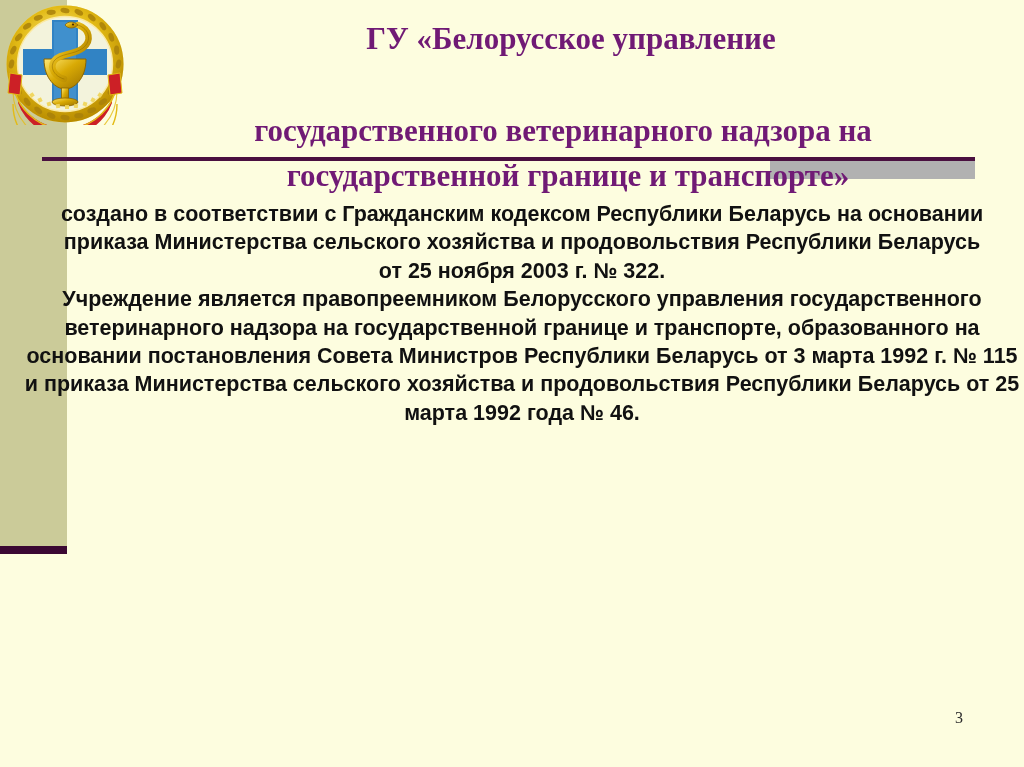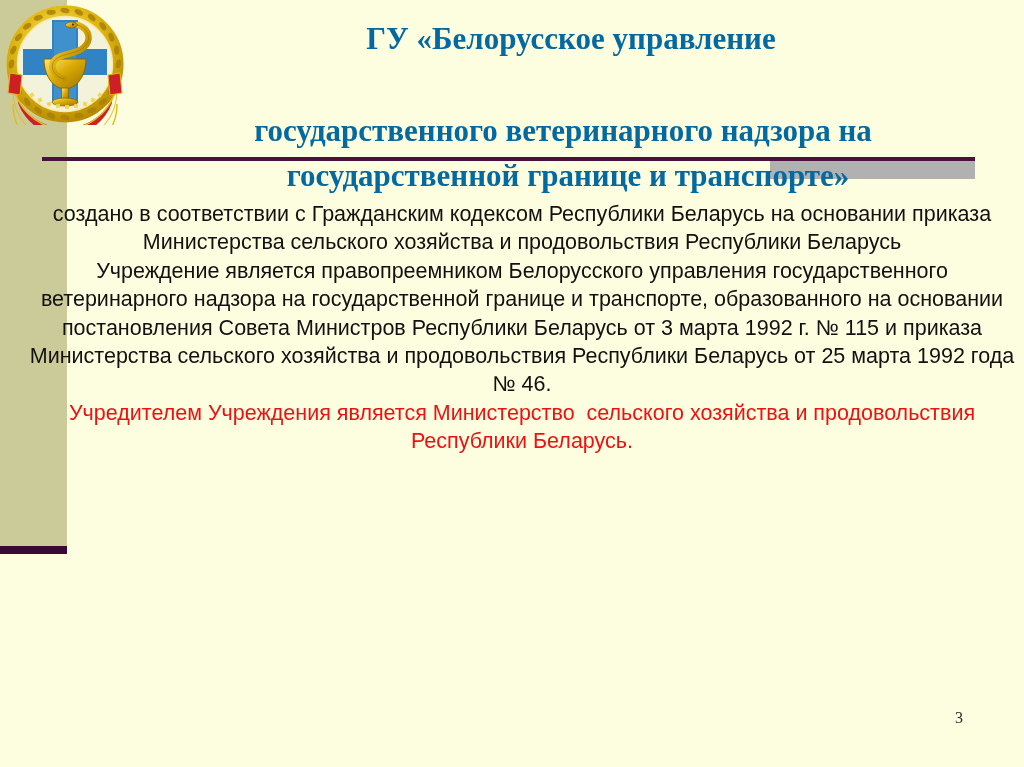--- a/index.html
+++ b/index.html
@@ -61,21 +61,21 @@
     top: 16px;
     width: 890px;
     text-align: center;
     z-index: 5;
   }
   .title-line {
     font-family: "Liberation Serif", serif;
     font-weight: bold;
     font-size: 31px;
     line-height: 45px;
-    color: #0369a1;
+    color: #701a75;
     letter-spacing: 0px;
     white-space: nowrap;
   }
   .title-line.l2 { margin-left: -16px; margin-top: 47px; }
   .title-line.l3 { margin-left: -6px; }
 
   
   .rule-shadow {
     position: absolute;
     left: 770px;
@@ -103,20 +103,21 @@
     width: 1004px;
     text-align: center;
     z-index: 4;
   }
   .para {
     font-family: "Liberation Sans", sans-serif;
     font-size: 21.5px;
     line-height: 28.4px;
     color: #111111;
     white-space: pre-wrap;
+    font-weight: bold;
   }
   .para.red { color: #ee1111; }
   .spacer { height: 26px; }
 
   
   .page-number {
     position: absolute;
     right: 61px;
     bottom: 40px;
     font-family: "Liberation Serif", serif;
@@ -236,20 +237,20 @@
     <div class="title-line l1">ГУ «Белорусское управление</div>
     <div class="title-line l2">государственного ветеринарного надзора на</div>
     <div class="title-line l3">государственной границе и транспорте»</div>
   </div>
 
   <div class="rule-shadow"></div>
   <div class="title-rule"></div>
 
   <div class="body-block">
     <div class="para">создано в соответствии с Гражданским кодексом Республики Беларусь на основании приказа Министерства сельского хозяйства и продовольствия Республики Беларусь</div>
+    <div class="para">от 25 ноября 2003 г. № 322.</div>
     <div class="para">Учреждение является правопреемником Белорусского управления государственного ветеринарного надзора на государственной границе и транспорте, образованного на основании постановления Совета Министров Республики Беларусь от 3 марта 1992 г. № 115 и приказа Министерства сельского хозяйства и продовольствия Республики Беларусь от 25 марта 1992 года № 46.</div>
-    <div class="para red">Учредителем Учреждения является Министерство  сельского хозяйства и продовольствия Республики Беларусь.</div>
     <div class="spacer"></div>
   </div>
 
   <div class="page-number">3</div>
 
 </div>
 
 </body></html>

